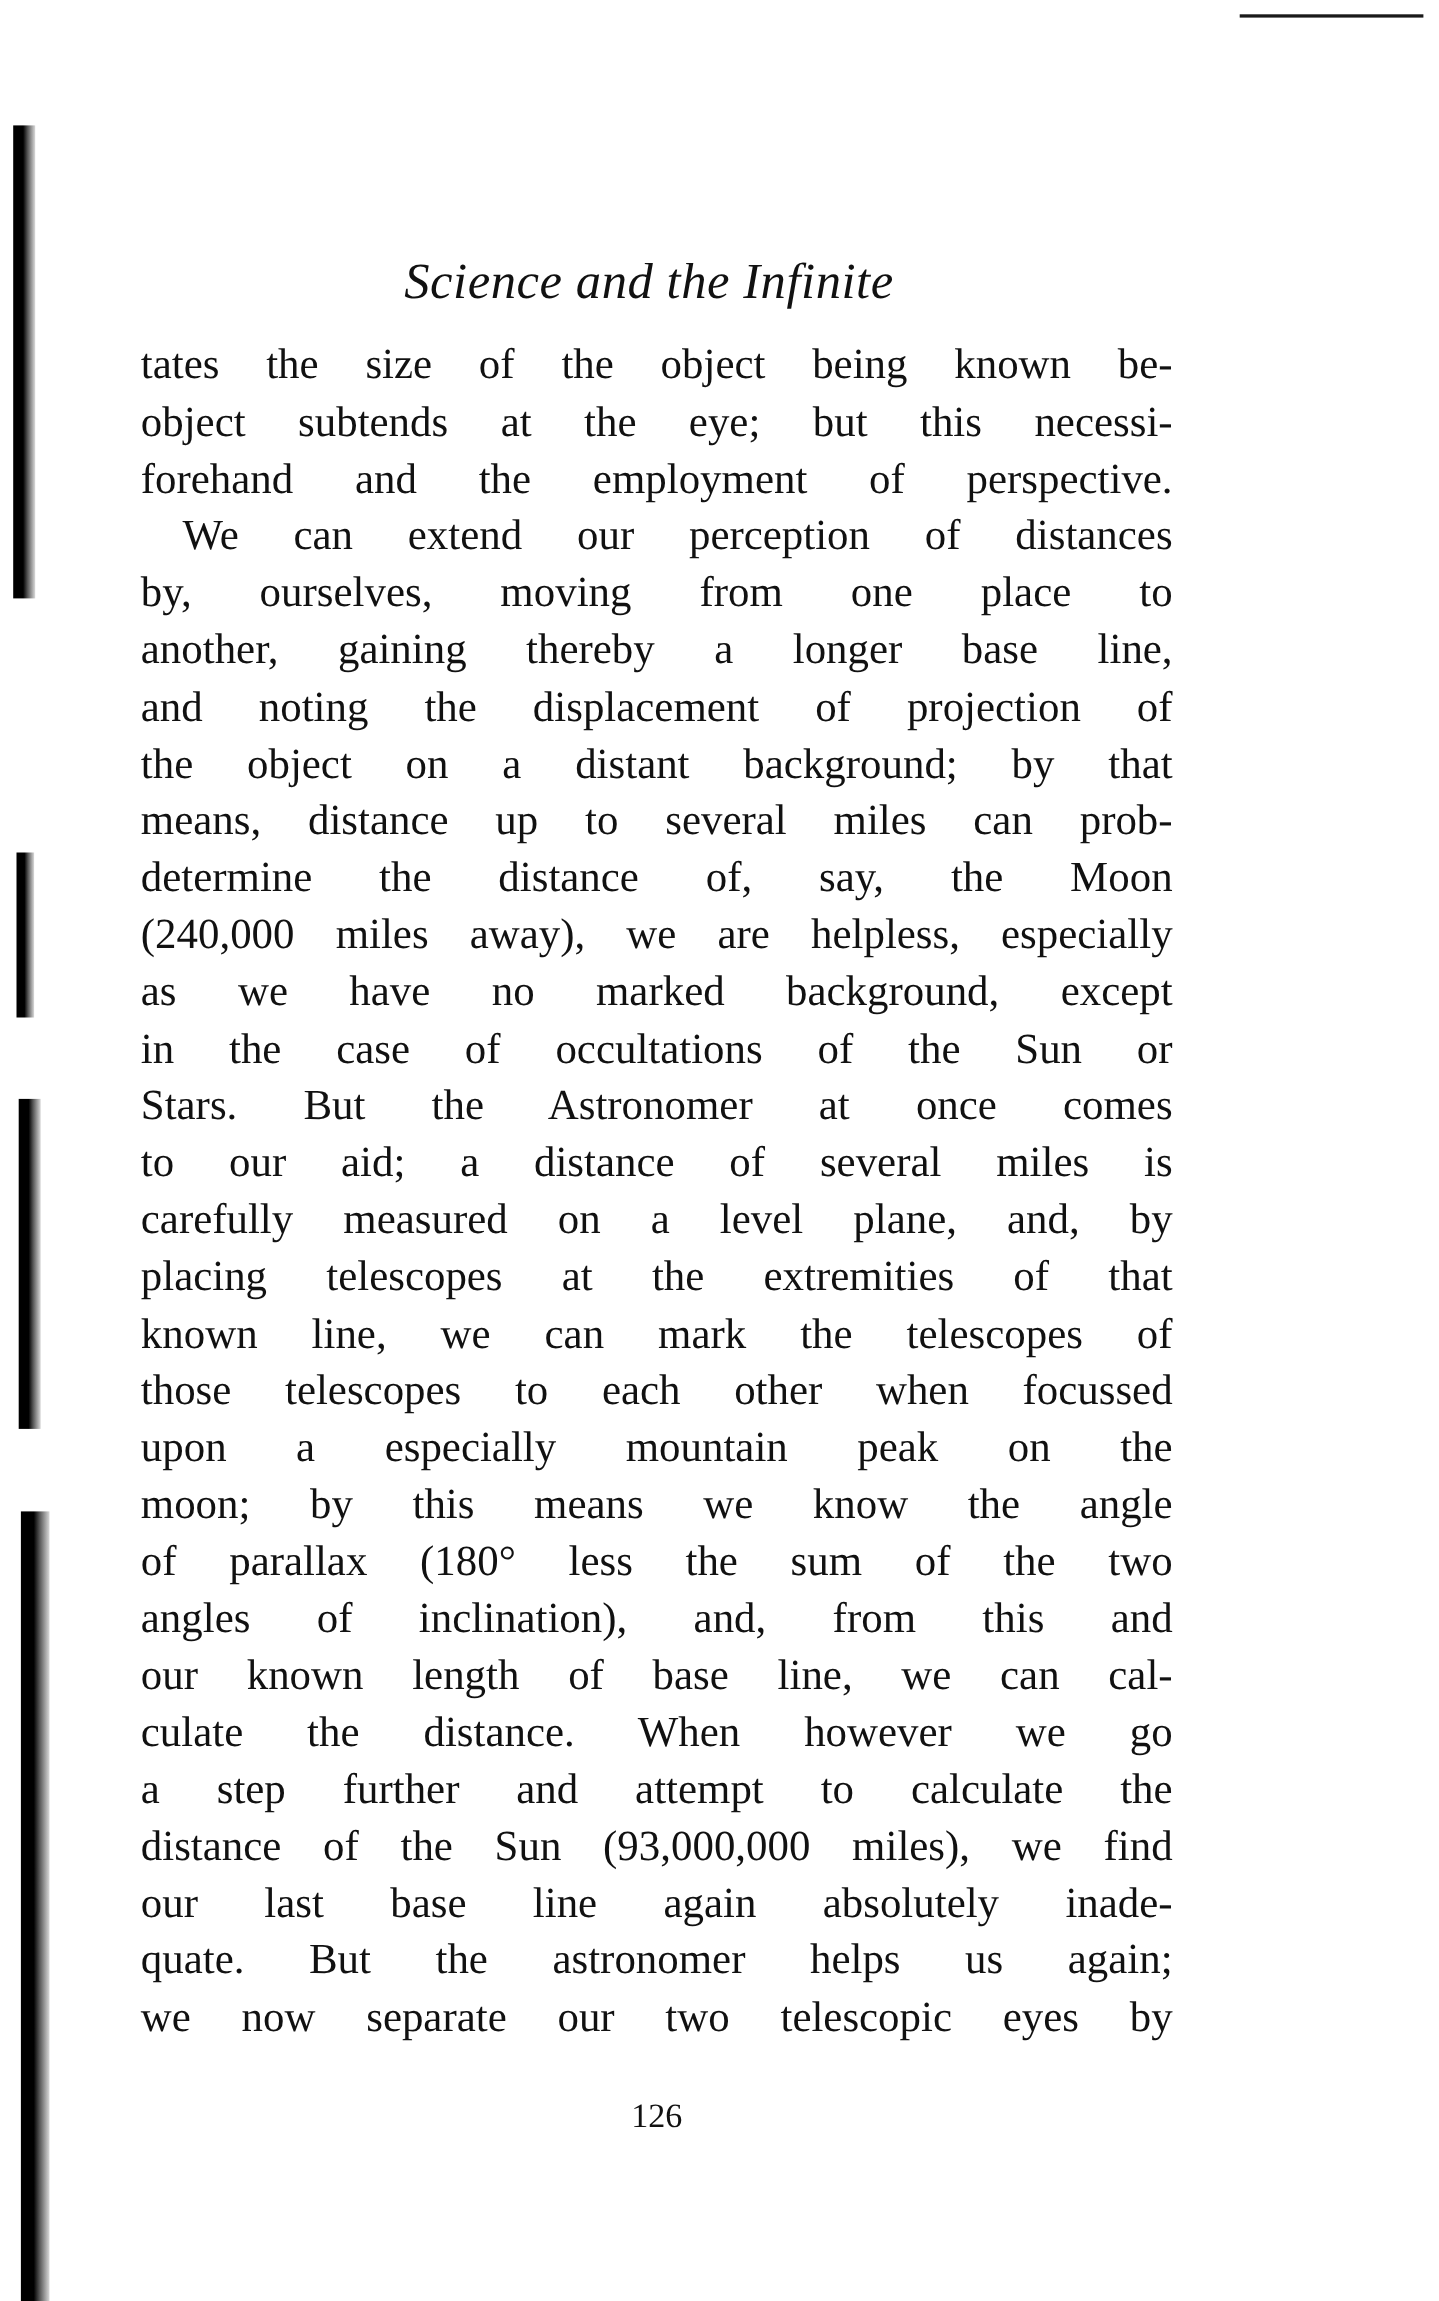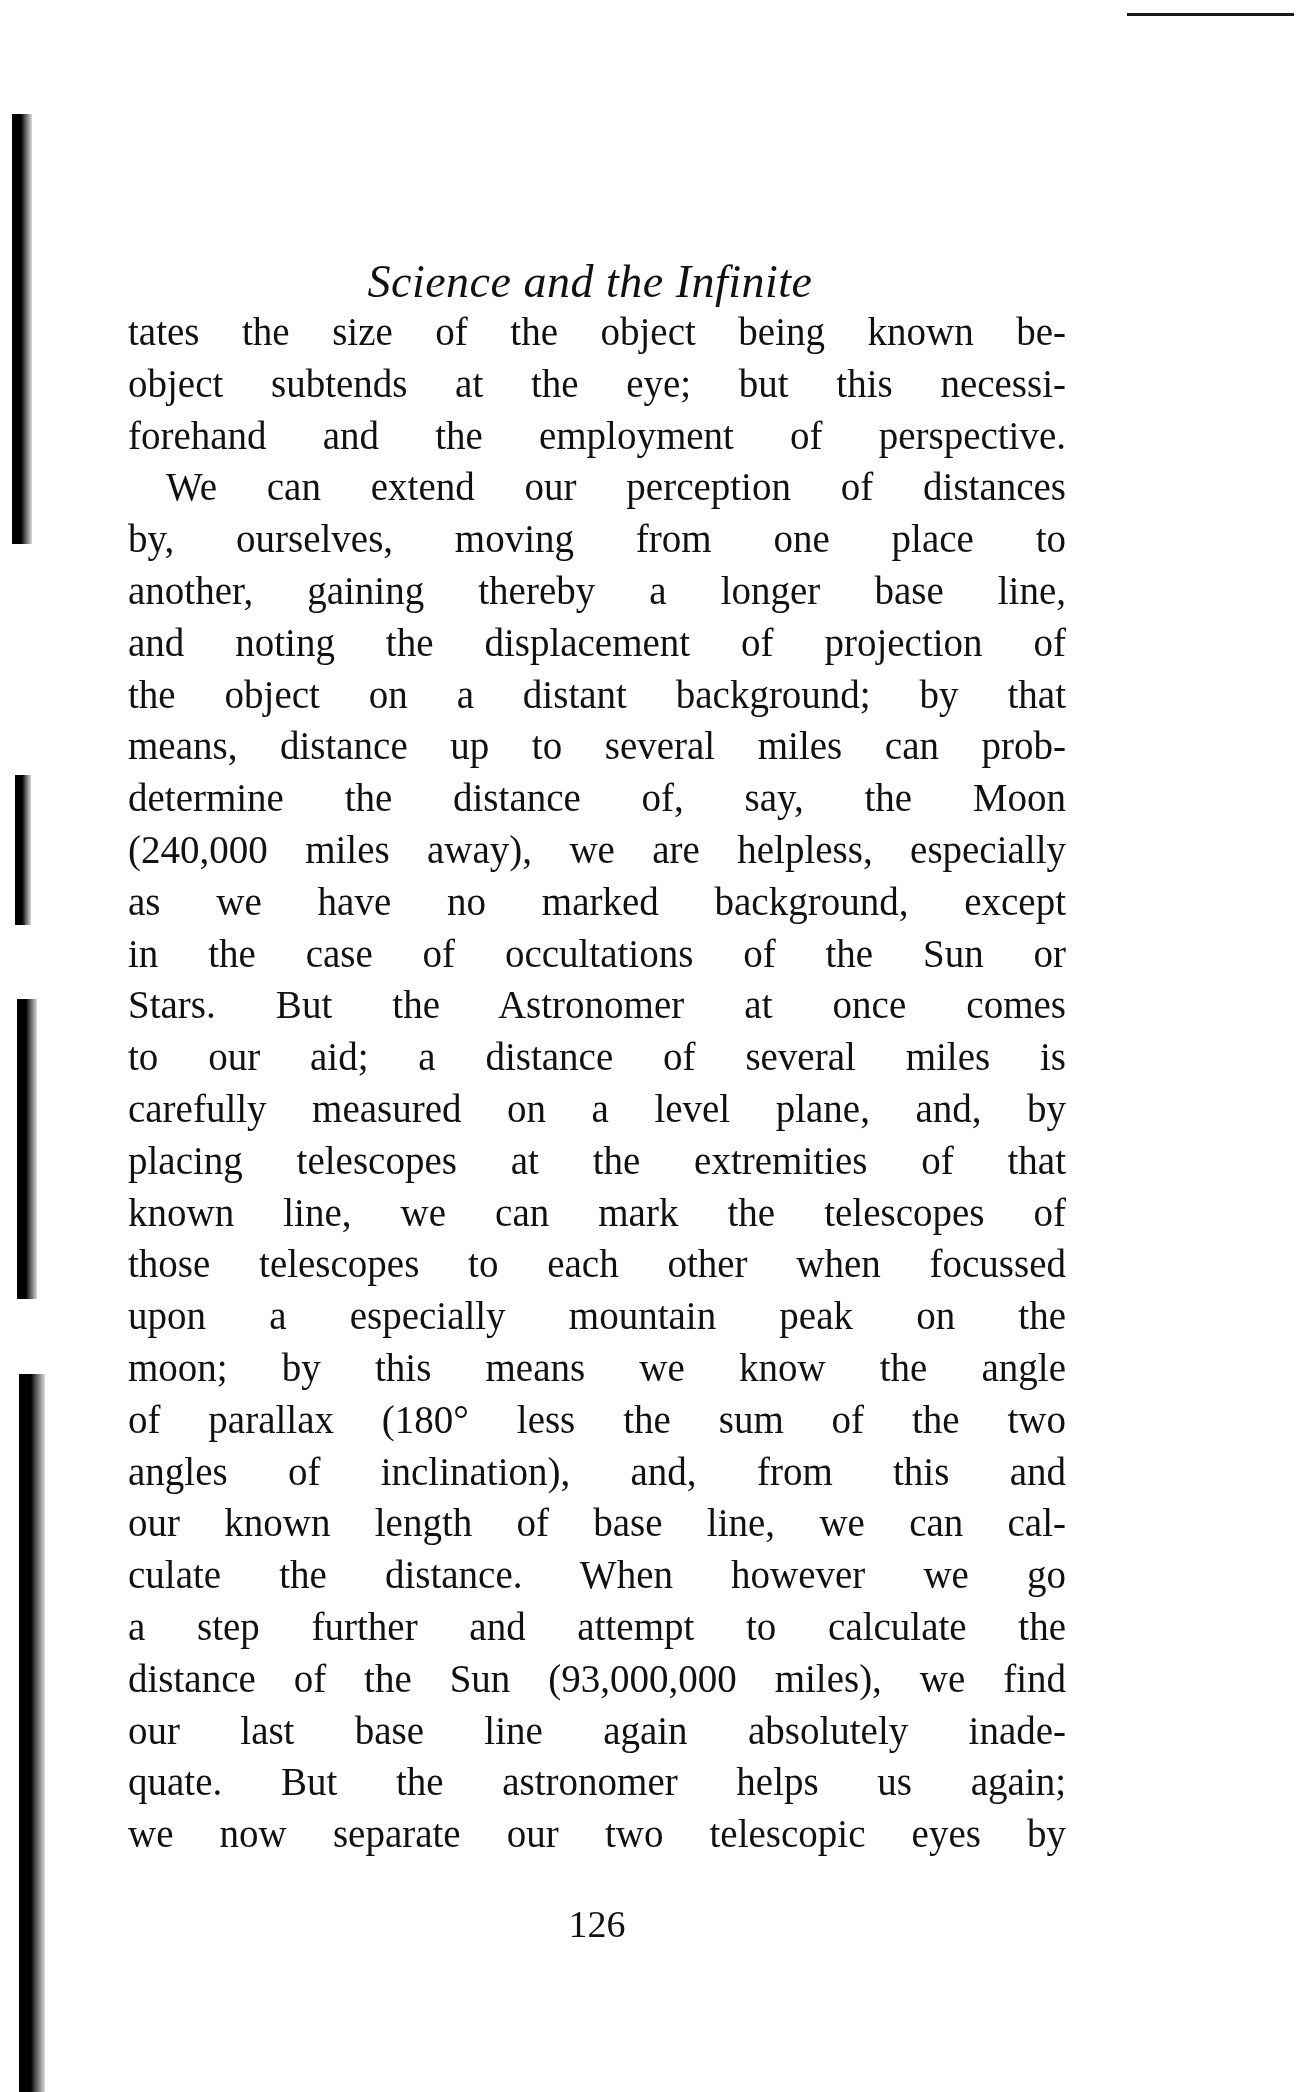--- a/index.html
+++ b/index.html
@@ -30,21 +30,20 @@
   .running-head {
     position: absolute;
     left: 0;
     width: 1180px;
     top: 228px;
     text-align: center;
     font-style: italic;
     font-size: 46px;
     line-height: 56px;
     letter-spacing: 0.5px;
-    margin-top: 26px;
   }
   .body-text {
     position: absolute;
     left: 128px;
     top: 306px;
     width: 938px;
   }
   .line {
     display: block;
     height: 51.8px;
@@ -57,21 +56,21 @@
   }
   .line.indent {
     padding-left: 38px;
   }
   .folio {
     position: absolute;
     left: 0;
     width: 1194px;
     top: 1902px;
     text-align: center;
-    font-size: 38px;
+    font-size: 31px;
     line-height: 44px;
   }
 </style>
 </head>
 <body>
 
 <div class="top-rule"></div>
 
 <div class="binding" style="left:12px;top:114px;width:20px;height:430px;"></div>
 <div class="binding" style="left:15px;top:775px;width:16px;height:150px;"></div>

